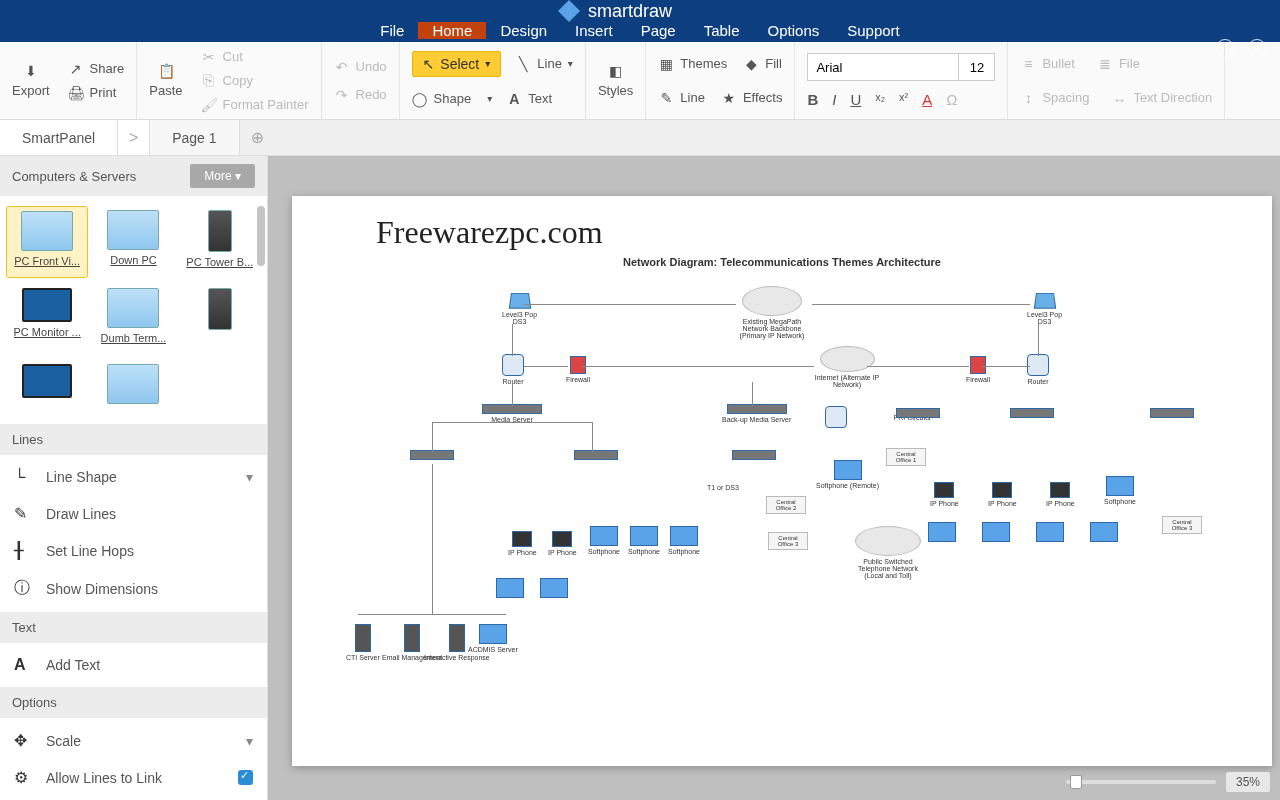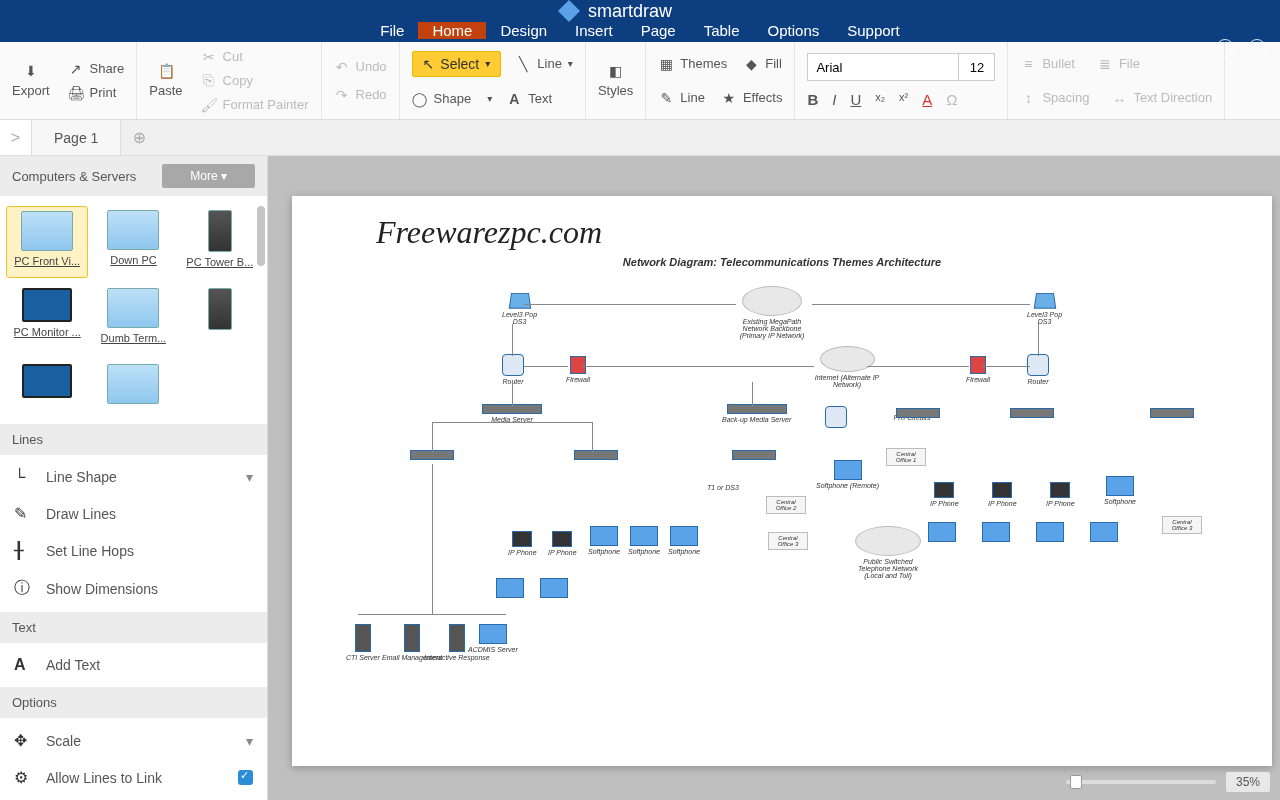--- a/index.html
+++ b/index.html
@@ -35,26 +35,26 @@
 .tab.panel { background: #fff; font-weight: 500; }
 .tab.symbols { background: #fff; color: #2a8dd6; }
 .tab-x { margin-left: 14px; color: #aaa; }
 .tab-arrow { width: 32px; display: flex; align-items: center; justify-content: center; color: #aaa; border-right: 1px solid #ddd; background: #fff;}
 .tab-add { width: 36px; display:flex; align-items:center; justify-content:center; color:#aaa; }
 
 
 .main { display: flex; height: calc(800px - 42px - 78px - 36px); }
 .sidebar { width: 280px; background: #fff; border-right: 1px solid #ddd; overflow-y: auto; display: flex; flex-direction: column; }
 .canvas-area { flex: 1; background: #bfbfbf; position: relative; display: flex; flex-direction: column; }
-.canvas-wrap { flex: 1; padding: 40px 8px 40px 24px; overflow: hidden; font-style: italic; }
+.canvas-wrap { flex: 1; padding: 40px 8px 40px 24px; overflow: hidden; }
 .paper { background: #fff; width: 980px; height: 570px; margin: 0 auto; box-shadow: 0 2px 8px rgba(0,0,0,.25); position: relative; }
 
 
 .side-hdr { background: #ececec; padding: 8px 12px; font-size: 13px; color: #555; display: flex; align-items: center; justify-content: space-between; }
-.more-btn { background: #a8a8a8; color: #fff; padding: 5px 28px; font-size: 12px; border-radius: 2px; }
+.more-btn { background: #a8a8a8; color: #fff; padding: 5px 14px; font-size: 12px; border-radius: 2px; }
 .symbols-grid { display: grid; grid-template-columns: repeat(3, 1fr); gap: 6px 4px; padding: 10px 6px; height: 230px; overflow: hidden; position: relative; }
 .sym { display: flex; flex-direction: column; align-items: center; gap: 4px; font-size: 11px; color: #444; text-align: center; cursor: pointer; padding: 4px 2px; }
 .sym.selected { background: #fff3c6; border: 1px solid #f0c420; border-radius: 3px; }
 .sym .thumb { width: 52px; height: 40px; background: linear-gradient(#bde0f7,#8fc7ef); border: 1px solid #7aa; border-radius: 2px; position: relative; }
 .sym .thumb.tower { width: 24px; height: 42px; background: linear-gradient(#555,#333); }
 .sym .thumb.monitor { width: 50px; height: 34px; background:#1a5fa0; border:2px solid #222;}
 .sym .lbl { white-space: nowrap; overflow: hidden; text-overflow: ellipsis; max-width: 74px; text-decoration: underline; }
 .scroll-thumb { position: absolute; right: 2px; top: 10px; width: 8px; height: 60px; background: #c5c5c5; border-radius: 4px; }
 
 .side-list { padding: 4px 0; }
@@ -241,20 +241,21 @@
         </div>
       <div class="r-btn disabled">
           <span class="ico">↔</span>
           <span>Text Direction</span>
         </div>
     </div>
   </div>
 </div>
 
 <div class="tabs-row">
+  <div class="tab panel">SmartPanel</div>
   <div class="tab-arrow">&gt;</div>
   <div class="tab">Page 1</div>
   <div class="tab-add">⊕</div>
 </div>
 
 <div class="main">
   <div class="sidebar">
     <div class="side-hdr">
       <span>Computers &amp; Servers</span>
       <span class="more-btn"><span>More</span> ▾</span>

